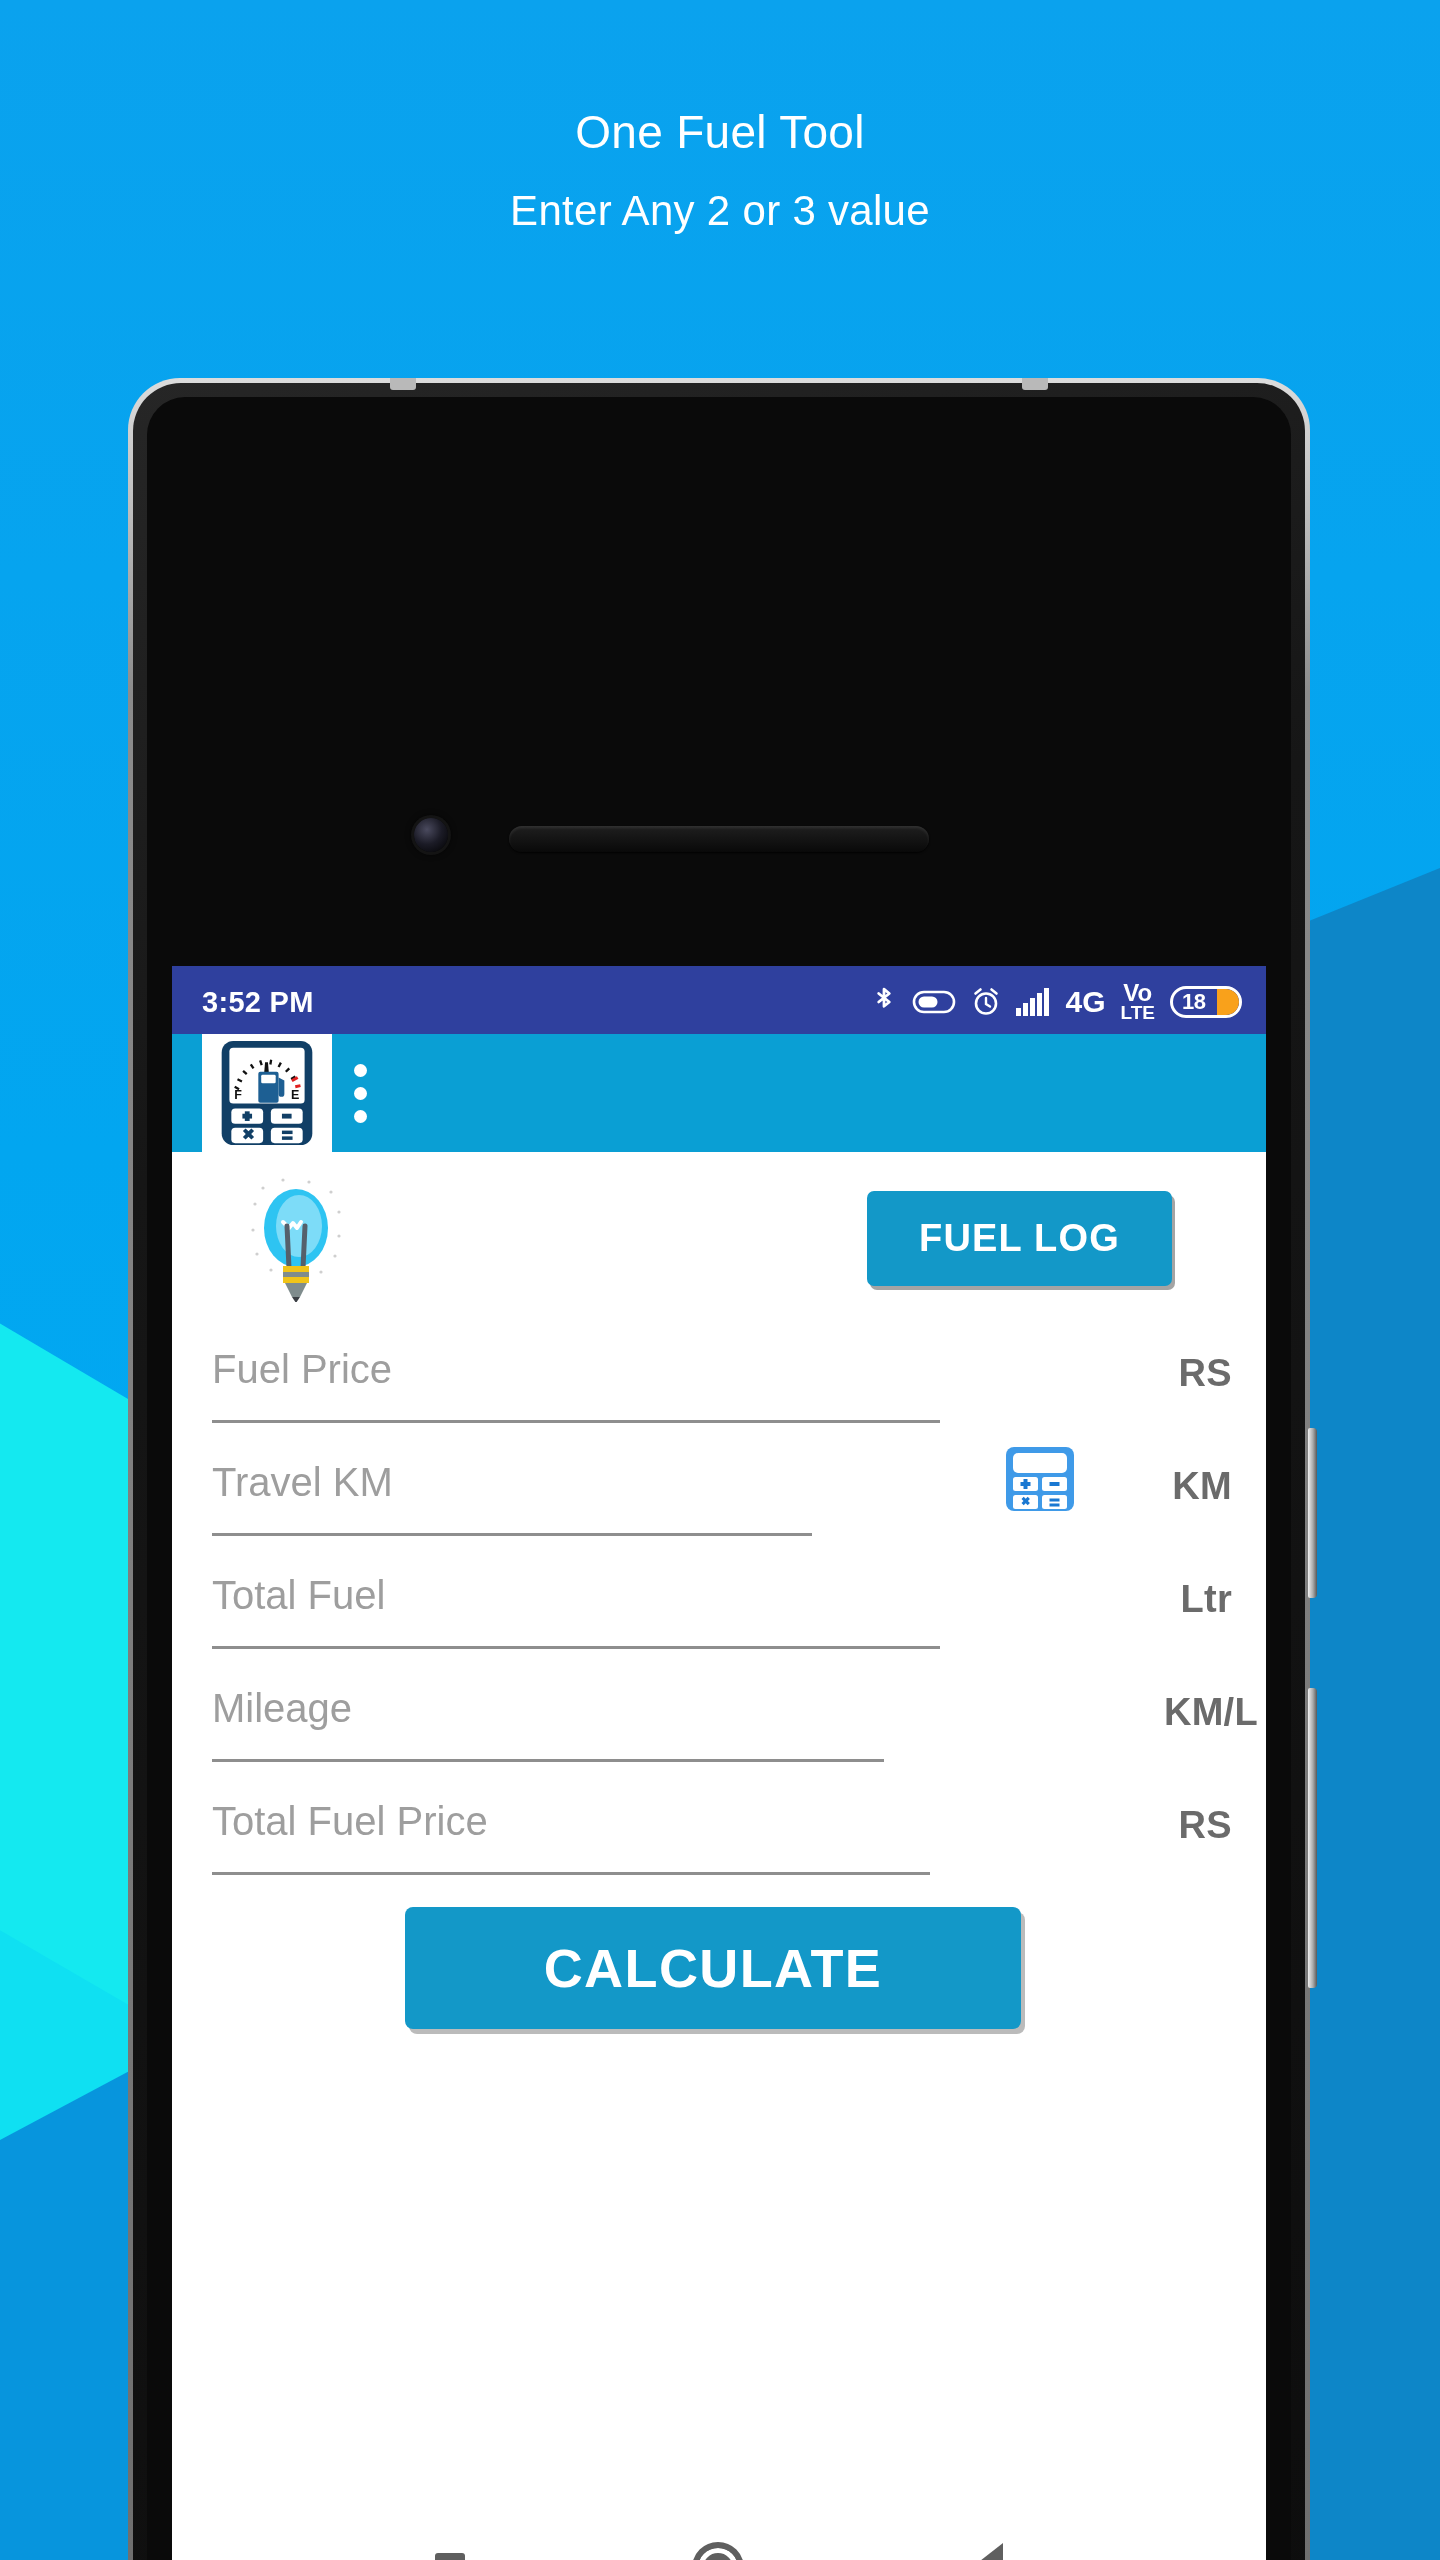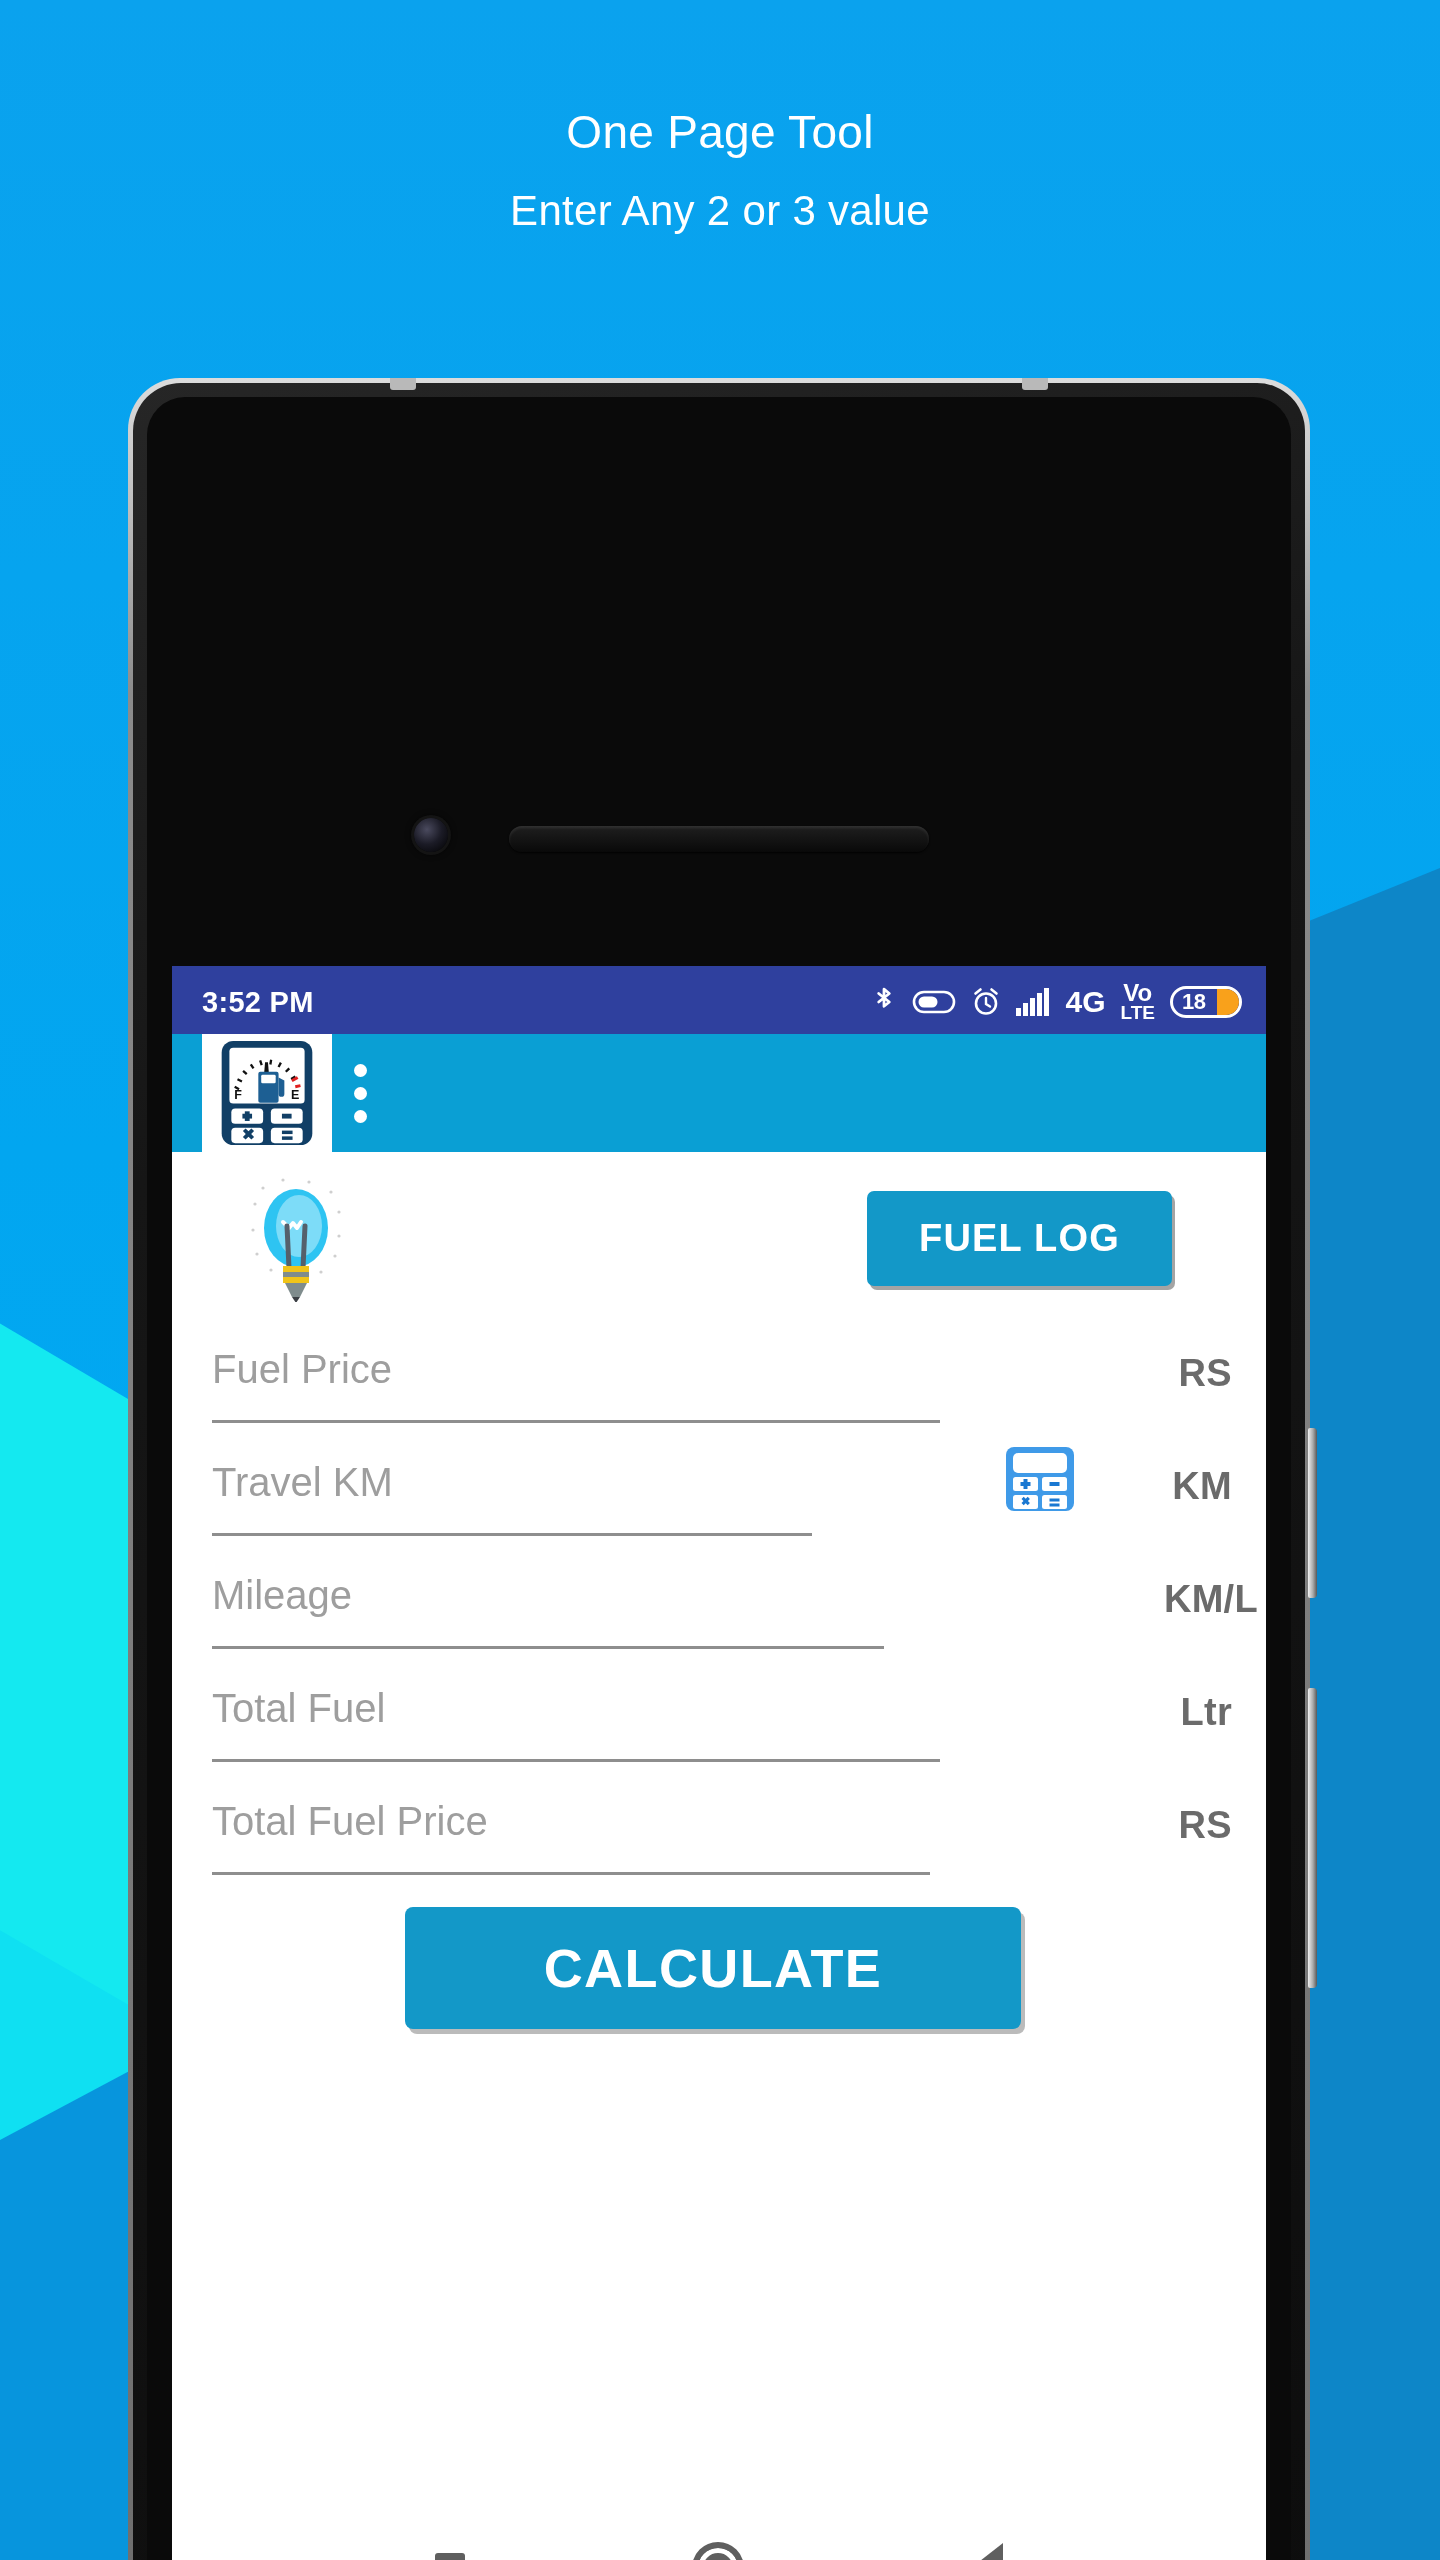--- a/index.html
+++ b/index.html
@@ -201,21 +201,21 @@
 
 <div id="bg-layer">
   <div class="bg-base"></div>
   <div class="bg-darkblue-right"></div>
   <div class="bg-cyan-left"></div>
   <div class="bg-cyan-left2"></div>
   <div class="bg-dark-bottomleft"></div>
 </div>
 
 <div id="headline">
-  <div class="h1">One Page Tool</div>
+  <div class="h1">One Fuel Tool</div>
   <div class="h2">Enter Any 2 or 3 value</div>
 </div>
 
 <div id="phone">
   <div class="phone-outer">
     <div class="phone-body">
       <div class="phone-inner-ring"></div>
     </div>
   </div>
   <div class="nub l"></div>
@@ -368,29 +368,29 @@
               <path d="M19.5 55l2.2-2.2 2 2 2-2 2.2 2.2-2 2 2 2-2.2 2.2-2-2-2 2-2.2-2.2 2-2z"></path>
               <rect x="47.5" y="54.5" width="10" height="3"></rect>
                 <rect x="47.5" y="59.5" width="10" height="3"></rect>
             </g>
           </svg>
         </div>
         <div class="unit">KM</div>
       </div>
 
       <div class="field">
+        <div class="label">Total Fuel</div>
+        <div class="line" style="width:728px"></div>
+        <div class="unit">Ltr</div>
+      </div>
+
+      <div class="field">
         <div class="label">Mileage</div>
         <div class="line" style="width:672px"></div>
         <div class="unit" style="right:-92px">KM/L</div>
-      </div>
-
-      <div class="field">
-        <div class="label">Total Fuel</div>
-        <div class="line" style="width:728px"></div>
-        <div class="unit">Ltr</div>
       </div>
 
       <div class="field">
         <div class="label">Total Fuel Price</div>
         <div class="line" style="width:718px"></div>
         <div class="unit">RS</div>
       </div>
 
       <div id="calc-row">
         <button class="calculate-btn">CALCULATE</button>

